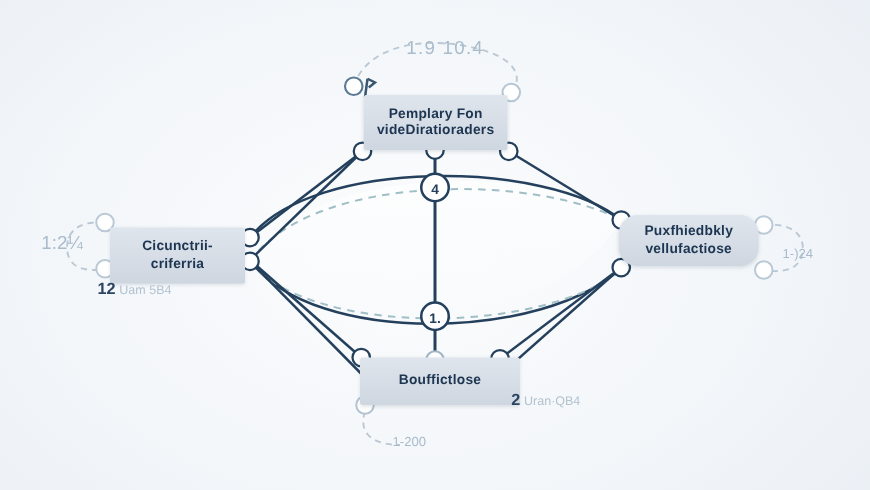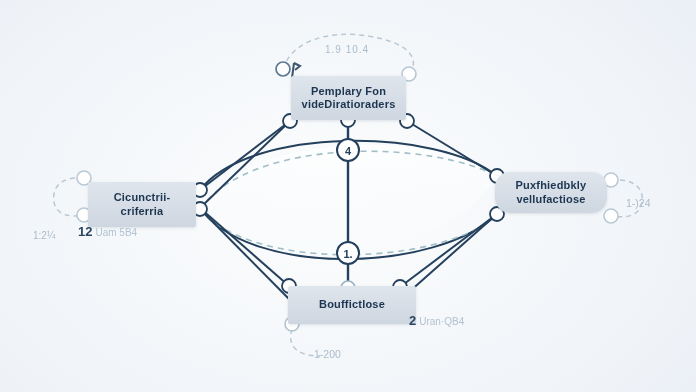--- a/index.html
+++ b/index.html
@@ -30,22 +30,22 @@
     box-shadow:0 1px 3px rgba(40,60,85,.13);
     text-shadow:0 0 1px rgba(210,220,232,.9);
   }
   .node span{display:block;padding:0 8px;}
   #node-left{left:88px;top:182px;width:108px;height:45px;font-size:11px;}
   #node-top{left:291px;top:76px;width:115px;height:44px;font-size:11px;}
   #node-right{left:495px;top:172px;width:112px;height:41px;font-size:11px;border-radius:15px;}
   #node-bottom{left:288px;top:286px;width:128px;height:38px;font-size:11px;}
 
   .lbl{position:absolute;color:#a9bccc;font-size:10px;white-space:nowrap;}
-  #lbl-top{left:325px;top:44px;font-size:10px;letter-spacing:1px;}
-  #lbl-left{left:33px;top:186px;font-size:10px;margin-top:44px;}
+  #lbl-top{left:325px;top:30px;font-size:15px;letter-spacing:1px;}
+  #lbl-left{left:33px;top:186px;font-size:15px;}
   #lbl-right{left:626px;top:197px;font-size:10.5px;}
   #lbl-bottom{left:314px;top:348px;font-size:10.5px;}
 
   .mlbl{position:absolute;white-space:nowrap;text-align:right;}
   .mlbl b{color:#2b4560;font-size:13px;font-weight:bold;}
   .mlbl i{color:#b2c2d0;font-size:10px;font-style:normal;margin-left:3px;}
   #m-left{left:78px;top:222px;}
   #m-right{left:409px;top:311px;}
 </style>
 </head>

